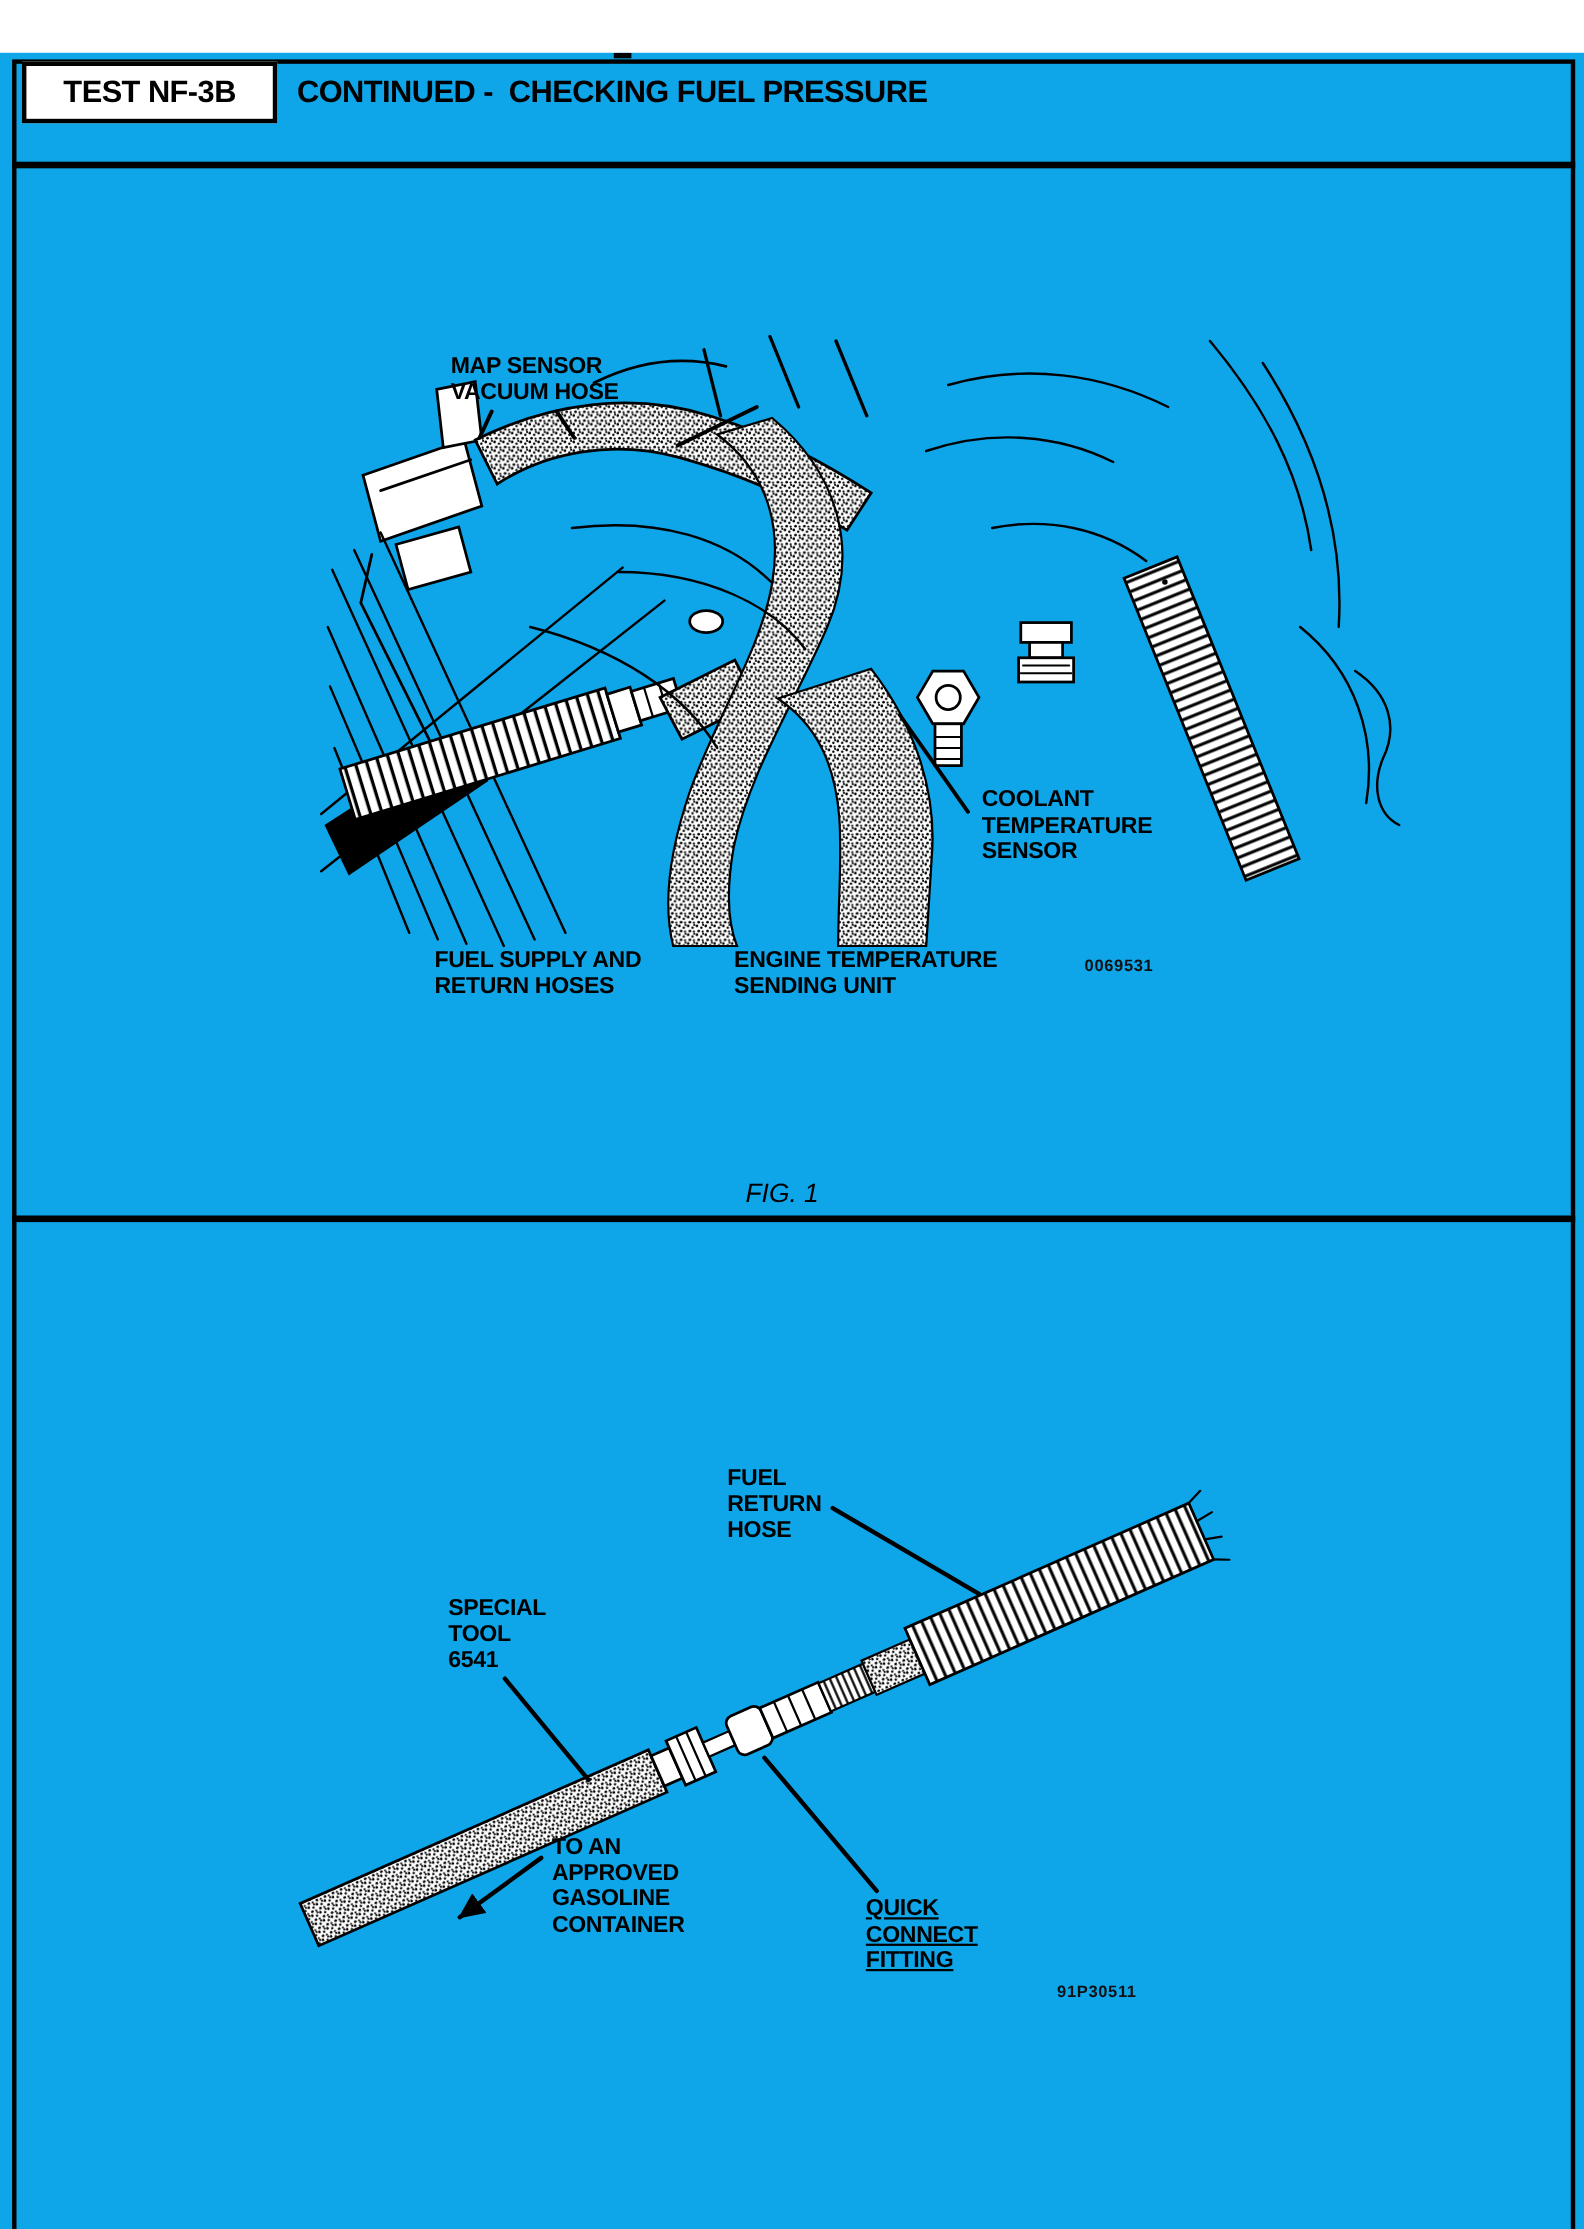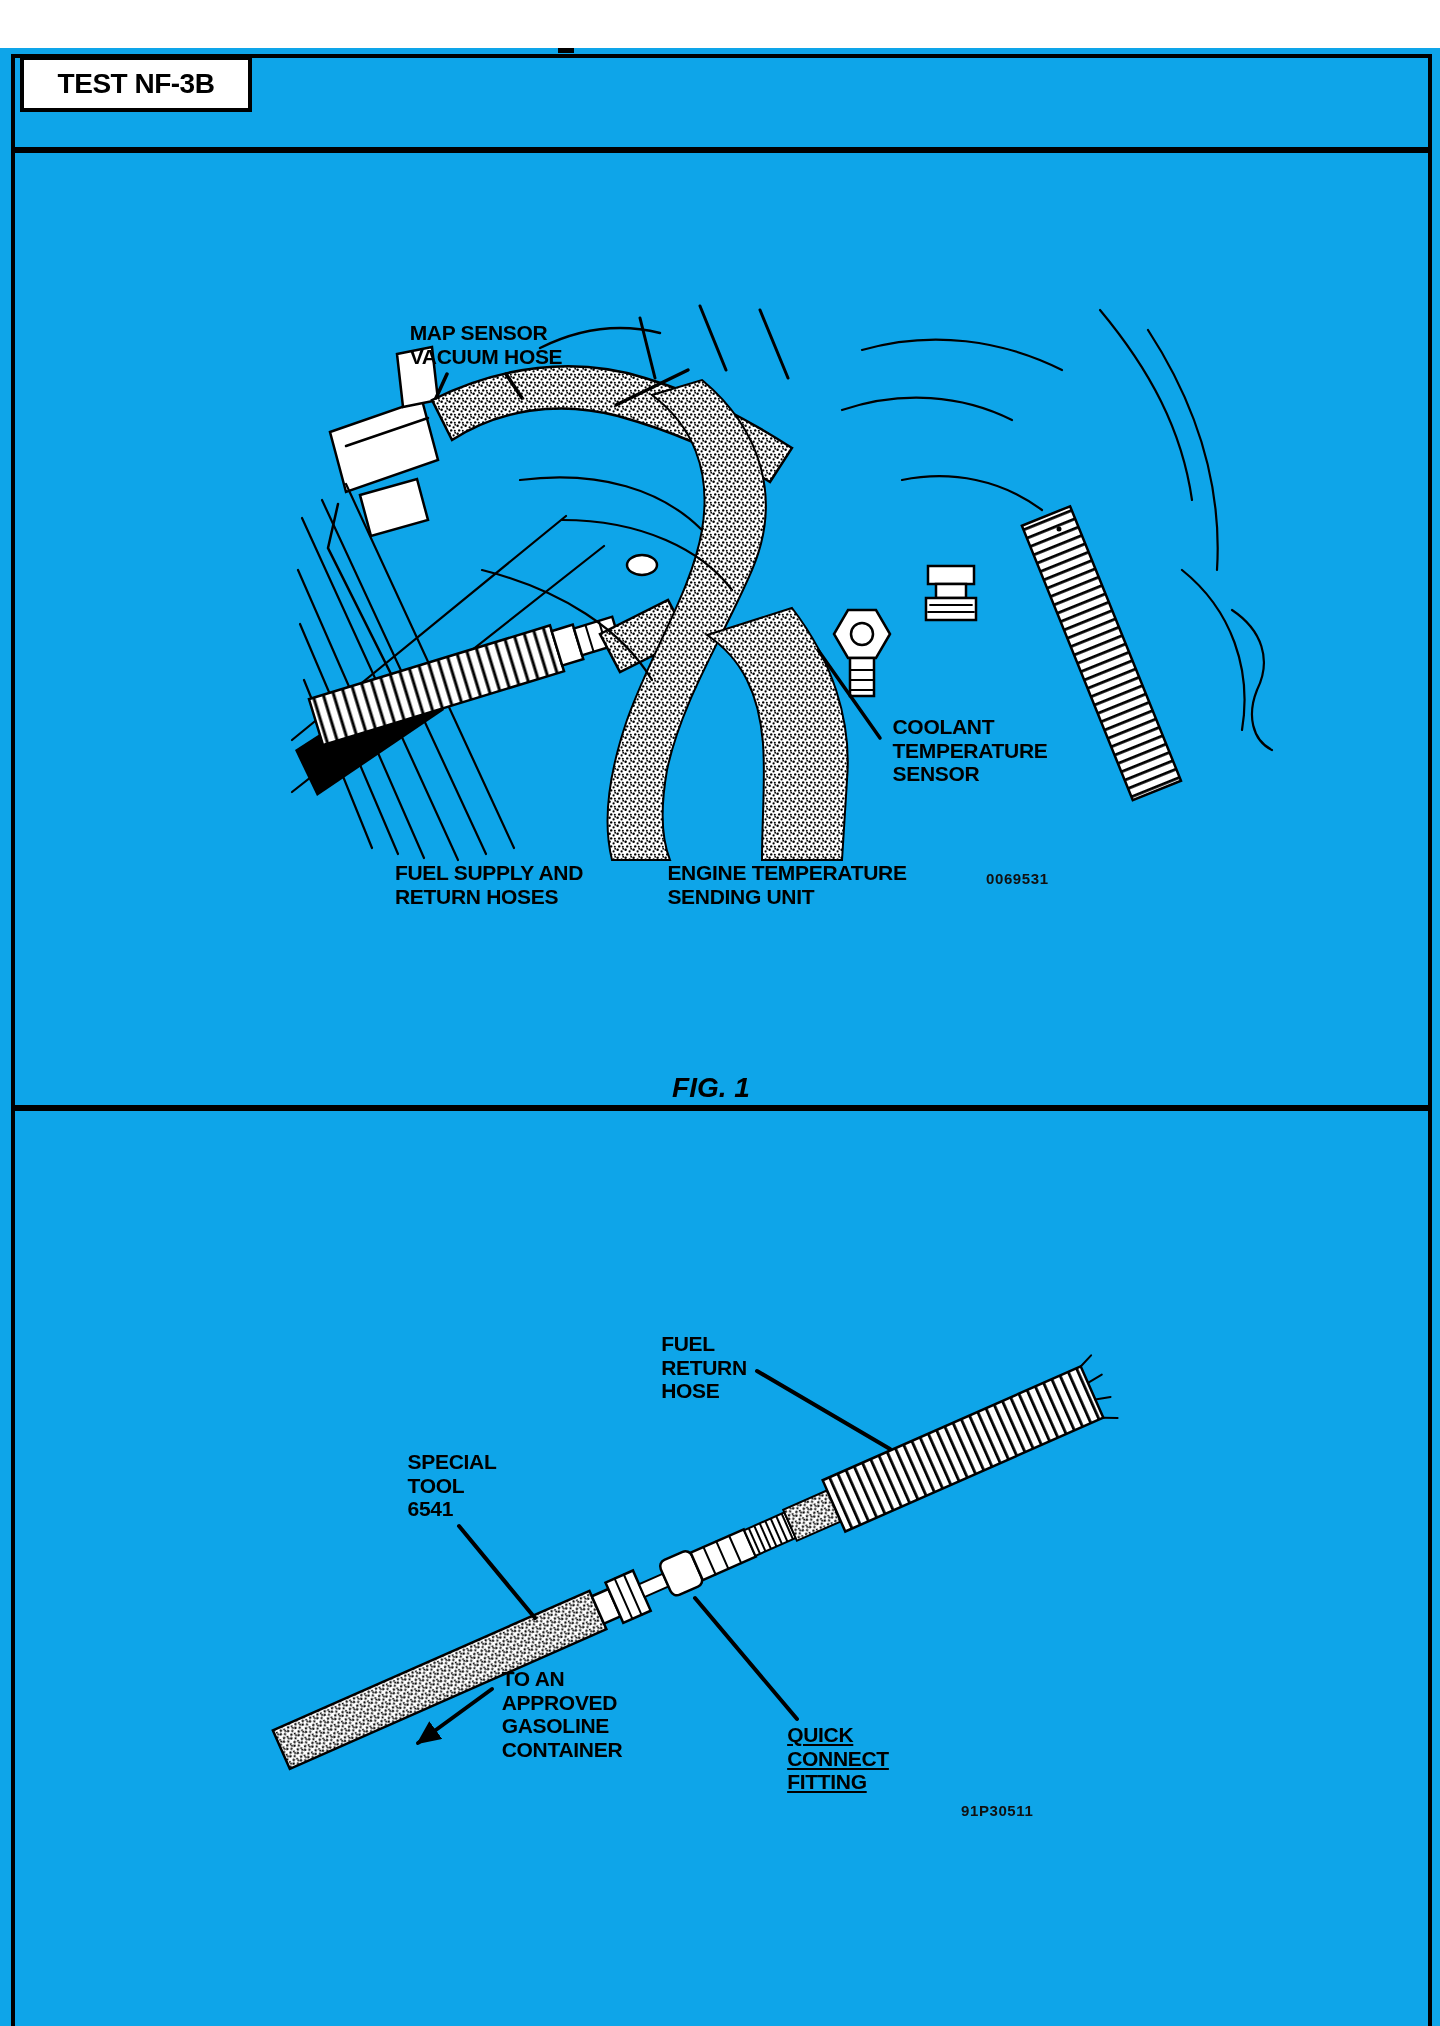--- a/index.html
+++ b/index.html
@@ -9,41 +9,42 @@
   .hdiv{position:absolute;left:11px;width:1421px;height:6px;background:#000;}
   .artifact{position:absolute;background:#000;}
   .test-box{position:absolute;left:20px;top:8px;width:224px;height:48px;border:4px solid #000;
             display:flex;align-items:center;justify-content:center;background:#fff;
             font-size:28px;font-weight:700;letter-spacing:-0.5px;}
   .page-title{position:absolute;left:270px;top:20px;font-size:28px;font-weight:700;
               letter-spacing:-0.5px;white-space:pre;}
   .lbl{position:absolute;transform:translateX(-50%);text-align:left;font-weight:700;
        font-size:21px;line-height:23.5px;letter-spacing:-0.3px;white-space:pre-line;z-index:3;}
   .code{position:absolute;font-weight:700;font-size:15px;letter-spacing:0.6px;color:#111;z-index:3;}
-  .fig-caption{position:absolute;transform:translateX(-50%);font-style:italic;font-weight:700;
-               font-size:28px;letter-spacing:0px;z-index:3;text-align:right;}
+  .fig-caption{position:absolute;transform:translateX(-50%);font-style:italic;font-weight:400;
+               font-size:24px;letter-spacing:0px;z-index:3;text-align:right;}
   .fig-svg{position:absolute;left:0;width:1440px;z-index:1;}
 </style>
 </head>
 <body>
 
 <div class="page">
 
   <div class="artifact" style="left:558px;top:0;width:16px;height:5px;"></div>
   <div class="artifact" style="left:160px;top:2019px;width:258px;height:5px;"></div>
   <div class="artifact" style="left:432px;top:2020px;width:328px;height:5px;"></div>
   <div class="artifact" style="left:792px;top:2019px;width:270px;height:6px;"></div>
 
   <div class="frame"></div>
   <div class="hdiv" style="top:99px;"></div>
   <div class="hdiv" style="top:1057px;"></div>
 
   <div class="test-box">
     <span>TEST NF-3B</span>
   </div>
+  <div class="page-title">CONTINUED -  CHECKING FUEL PRESSURE</div>
 
   <svg class="fig-svg" style="top:104px;height:954px;" viewBox="0 104 1440 954">
     <defs>
       <pattern id="f1-st" patternUnits="userSpaceOnUse" width="8" height="8">
         <rect width="8" height="8" fill="#fff"></rect>
         <circle cx="1.6" cy="1.8" r="1.25" fill="#000"></circle>
         <circle cx="5.6" cy="3.4" r="1.1" fill="#000"></circle>
         <circle cx="3.2" cy="6.4" r="1.2" fill="#000"></circle>
         <circle cx="7.2" cy="0.8" r="0.9" fill="#000"></circle>
         <circle cx="6.8" cy="6.8" r="1.0" fill="#000"></circle>

